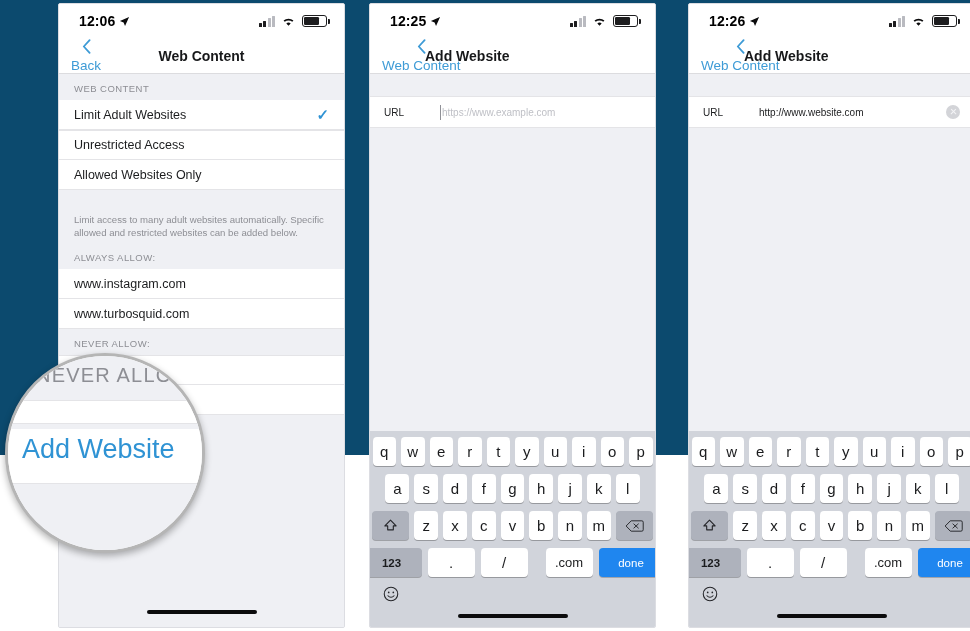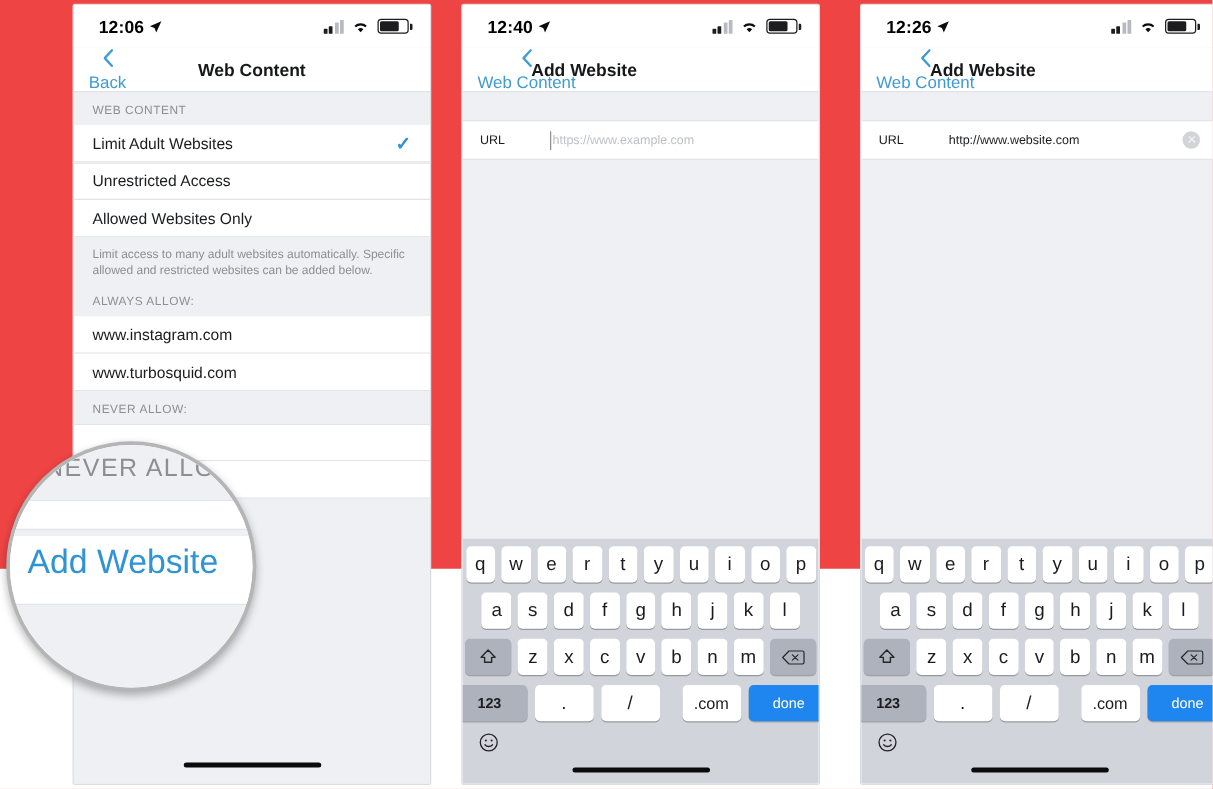--- a/index.html
+++ b/index.html
@@ -2,21 +2,21 @@
 <html><head>
 <meta charset="utf-8">
 <style>
   * { box-sizing: border-box; margin: 0; padding: 0; }
   html, body {
     width: 970px; height: 631px;
     background: #ffffff;
     font-family: "Liberation Sans", sans-serif;
     overflow: hidden;
   }
-  .stage { position: relative; width: 970px; height: 455px; background:#ef4444; }
+  .stage { position: relative; width: 970px; height: 455px; background:#0c4a6e; }
 
   
   .phone {
     position: absolute;
     top: 3px;
     width: 287px;
     height: 625px;
     background: #eff0f4;
     border: 1px solid #dcdde2;
     border-radius: 2px;
@@ -77,20 +77,21 @@
   .row {
     background:#fff; height:30px; display:flex; align-items:center;
     padding: 0 15px; border-bottom:1px solid #e4e4e7;
     font-size: 12.5px; color:#1b1c1e;
   }
   .row.first { border-top:1px solid #e4e4e7; }
   .row .check { margin-left:auto; color:#2f93d4; font-size:15px; font-weight:700; }
   .footnote {
     font-size: 9.6px; line-height: 13px; color:#8d8e94;
     padding: 7px 15px 4px 15px;
+    margin-top: 16px;
   }
   .row.link { color:#2f93d4; }
   .row.blank { }
 
   
   .urlrow {
     background:#fff; height:32px; display:flex; align-items:center;
     padding: 0 14px; border-top:1px solid #e4e4e7; border-bottom:1px solid #e4e4e7;
     font-size: 10px;
   }
@@ -247,21 +248,21 @@
       <div class="mag-line" style="top:127px;"></div>
       <div class="mag-band-grey" style="top:128px;height:72px;"></div>
       <div class="mag-never">NEVER ALLOW:</div>
       <div class="mag-add">Add Website</div>
     </div>
   </div>
 
   <div class="phone" id="phone2">
     <div class="statusbar">
       <div class="sb-left">
-        <span class="sb-time">12:40</span>
+        <span class="sb-time">12:25</span>
         <svg class="loc-arrow" viewBox="0 0 12 12">
             <path d="M11 1 1 5.4l4 1.6 1.6 4z" fill="#0b0b0c"></path>
           </svg>
       </div>
       <div class="sb-right">
         <span class="bars">
             <i></i>
             <i></i>
             <i></i>
             <i></i>

